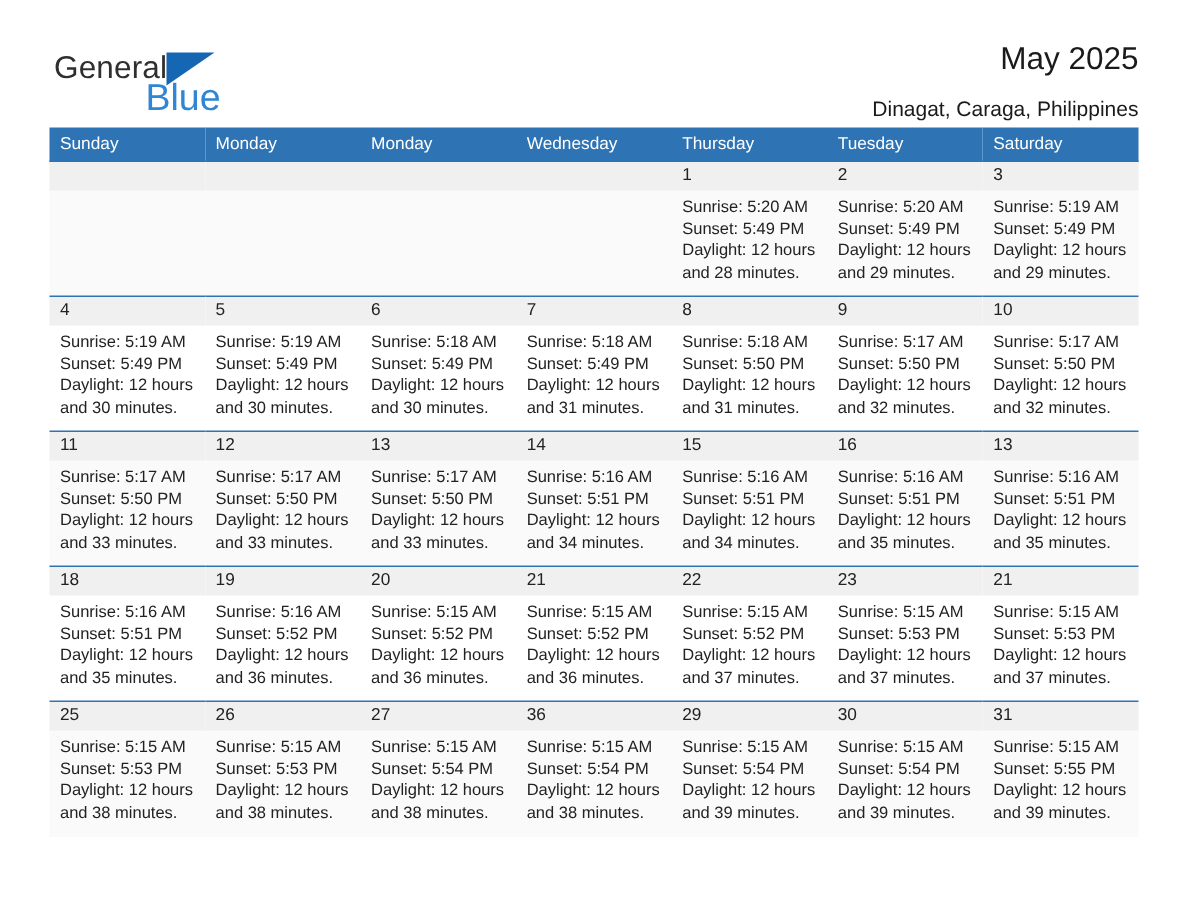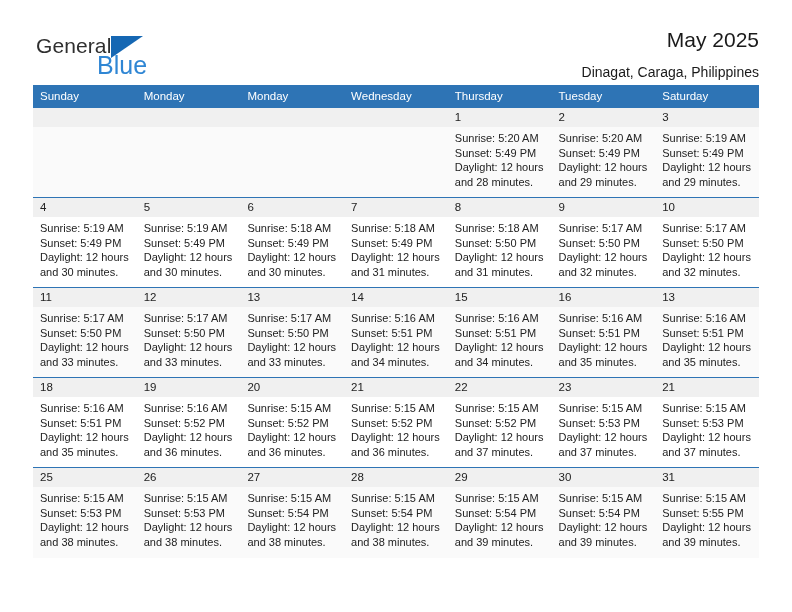--- a/index.html
+++ b/index.html
@@ -395,21 +395,21 @@
           </td>
           <td class="alt">
             <div class="daynum">27</div>
             <div class="cellbody">
               <div>Sunrise: 5:15 AM</div>
               <div>Sunset: 5:54 PM</div>
               <div class="daylight">Daylight: 12 hours and 38 minutes.</div>
             </div>
           </td>
           <td class="alt">
-            <div class="daynum">28</div>
+            <div class="daynum">36</div>
             <div class="cellbody">
               <div>Sunrise: 5:15 AM</div>
               <div>Sunset: 5:54 PM</div>
               <div class="daylight">Daylight: 12 hours and 38 minutes.</div>
             </div>
           </td>
           <td class="alt">
             <div class="daynum">29</div>
             <div class="cellbody">
               <div>Sunrise: 5:15 AM</div>

